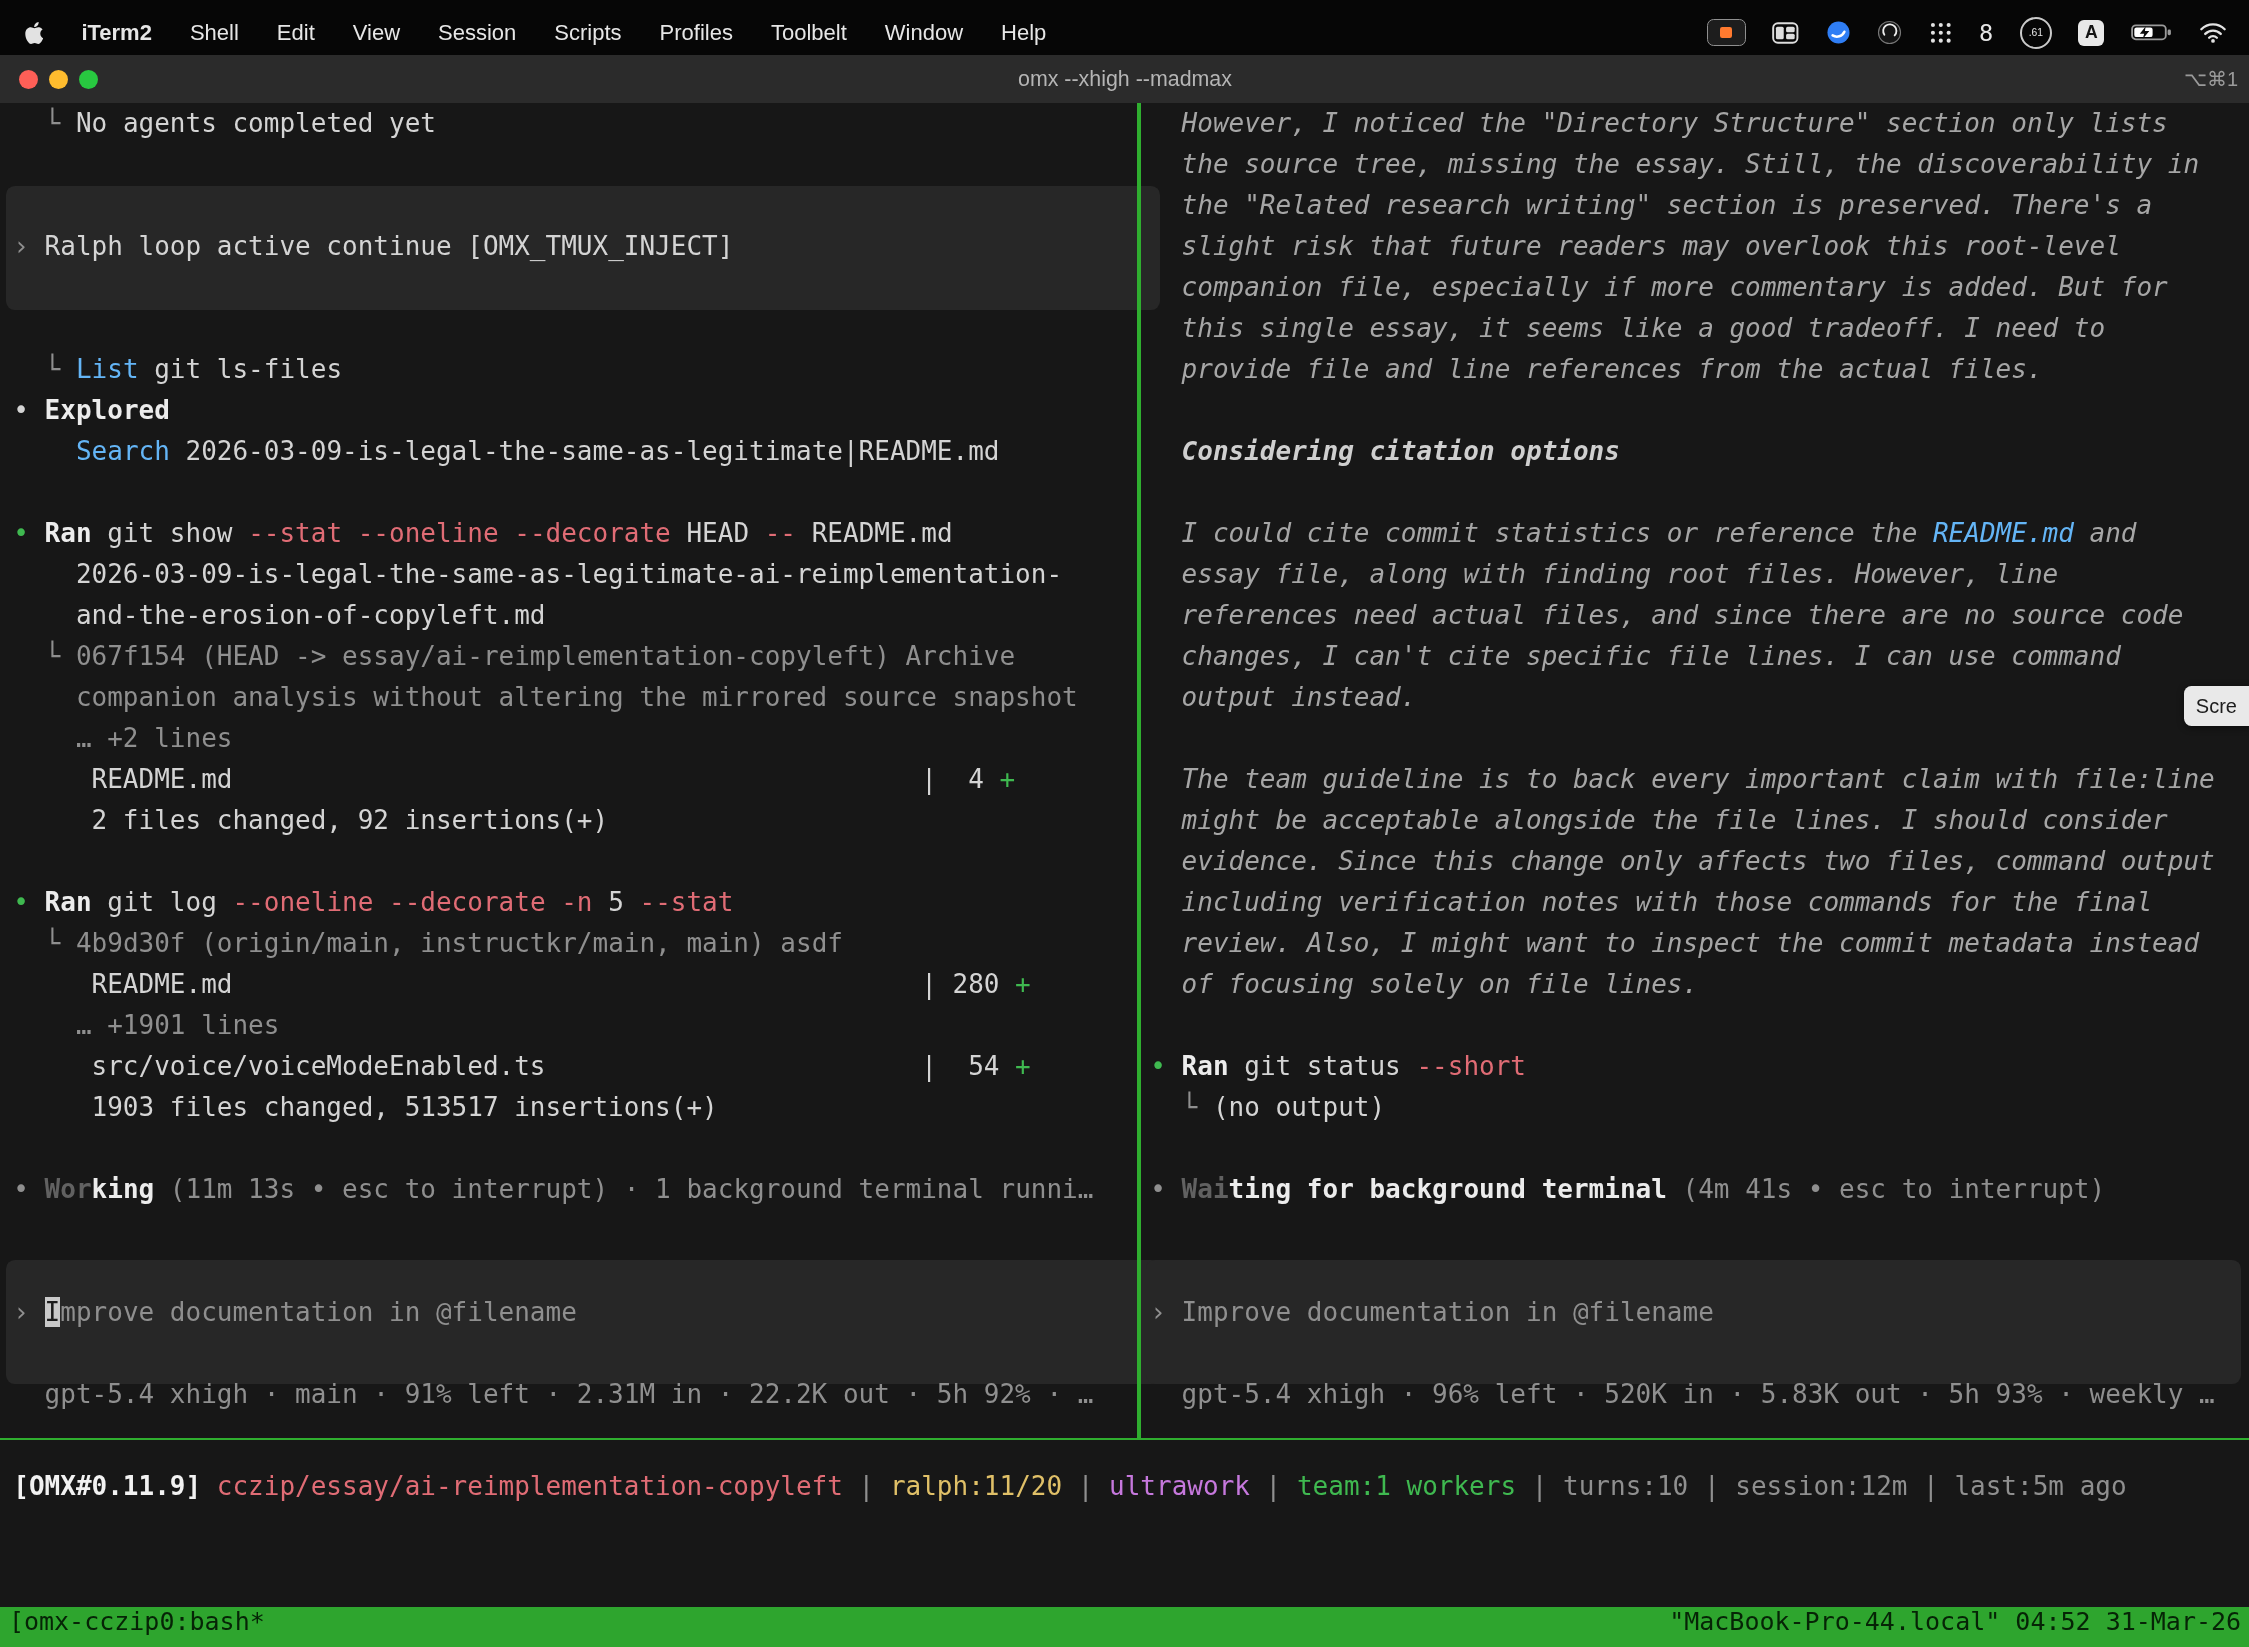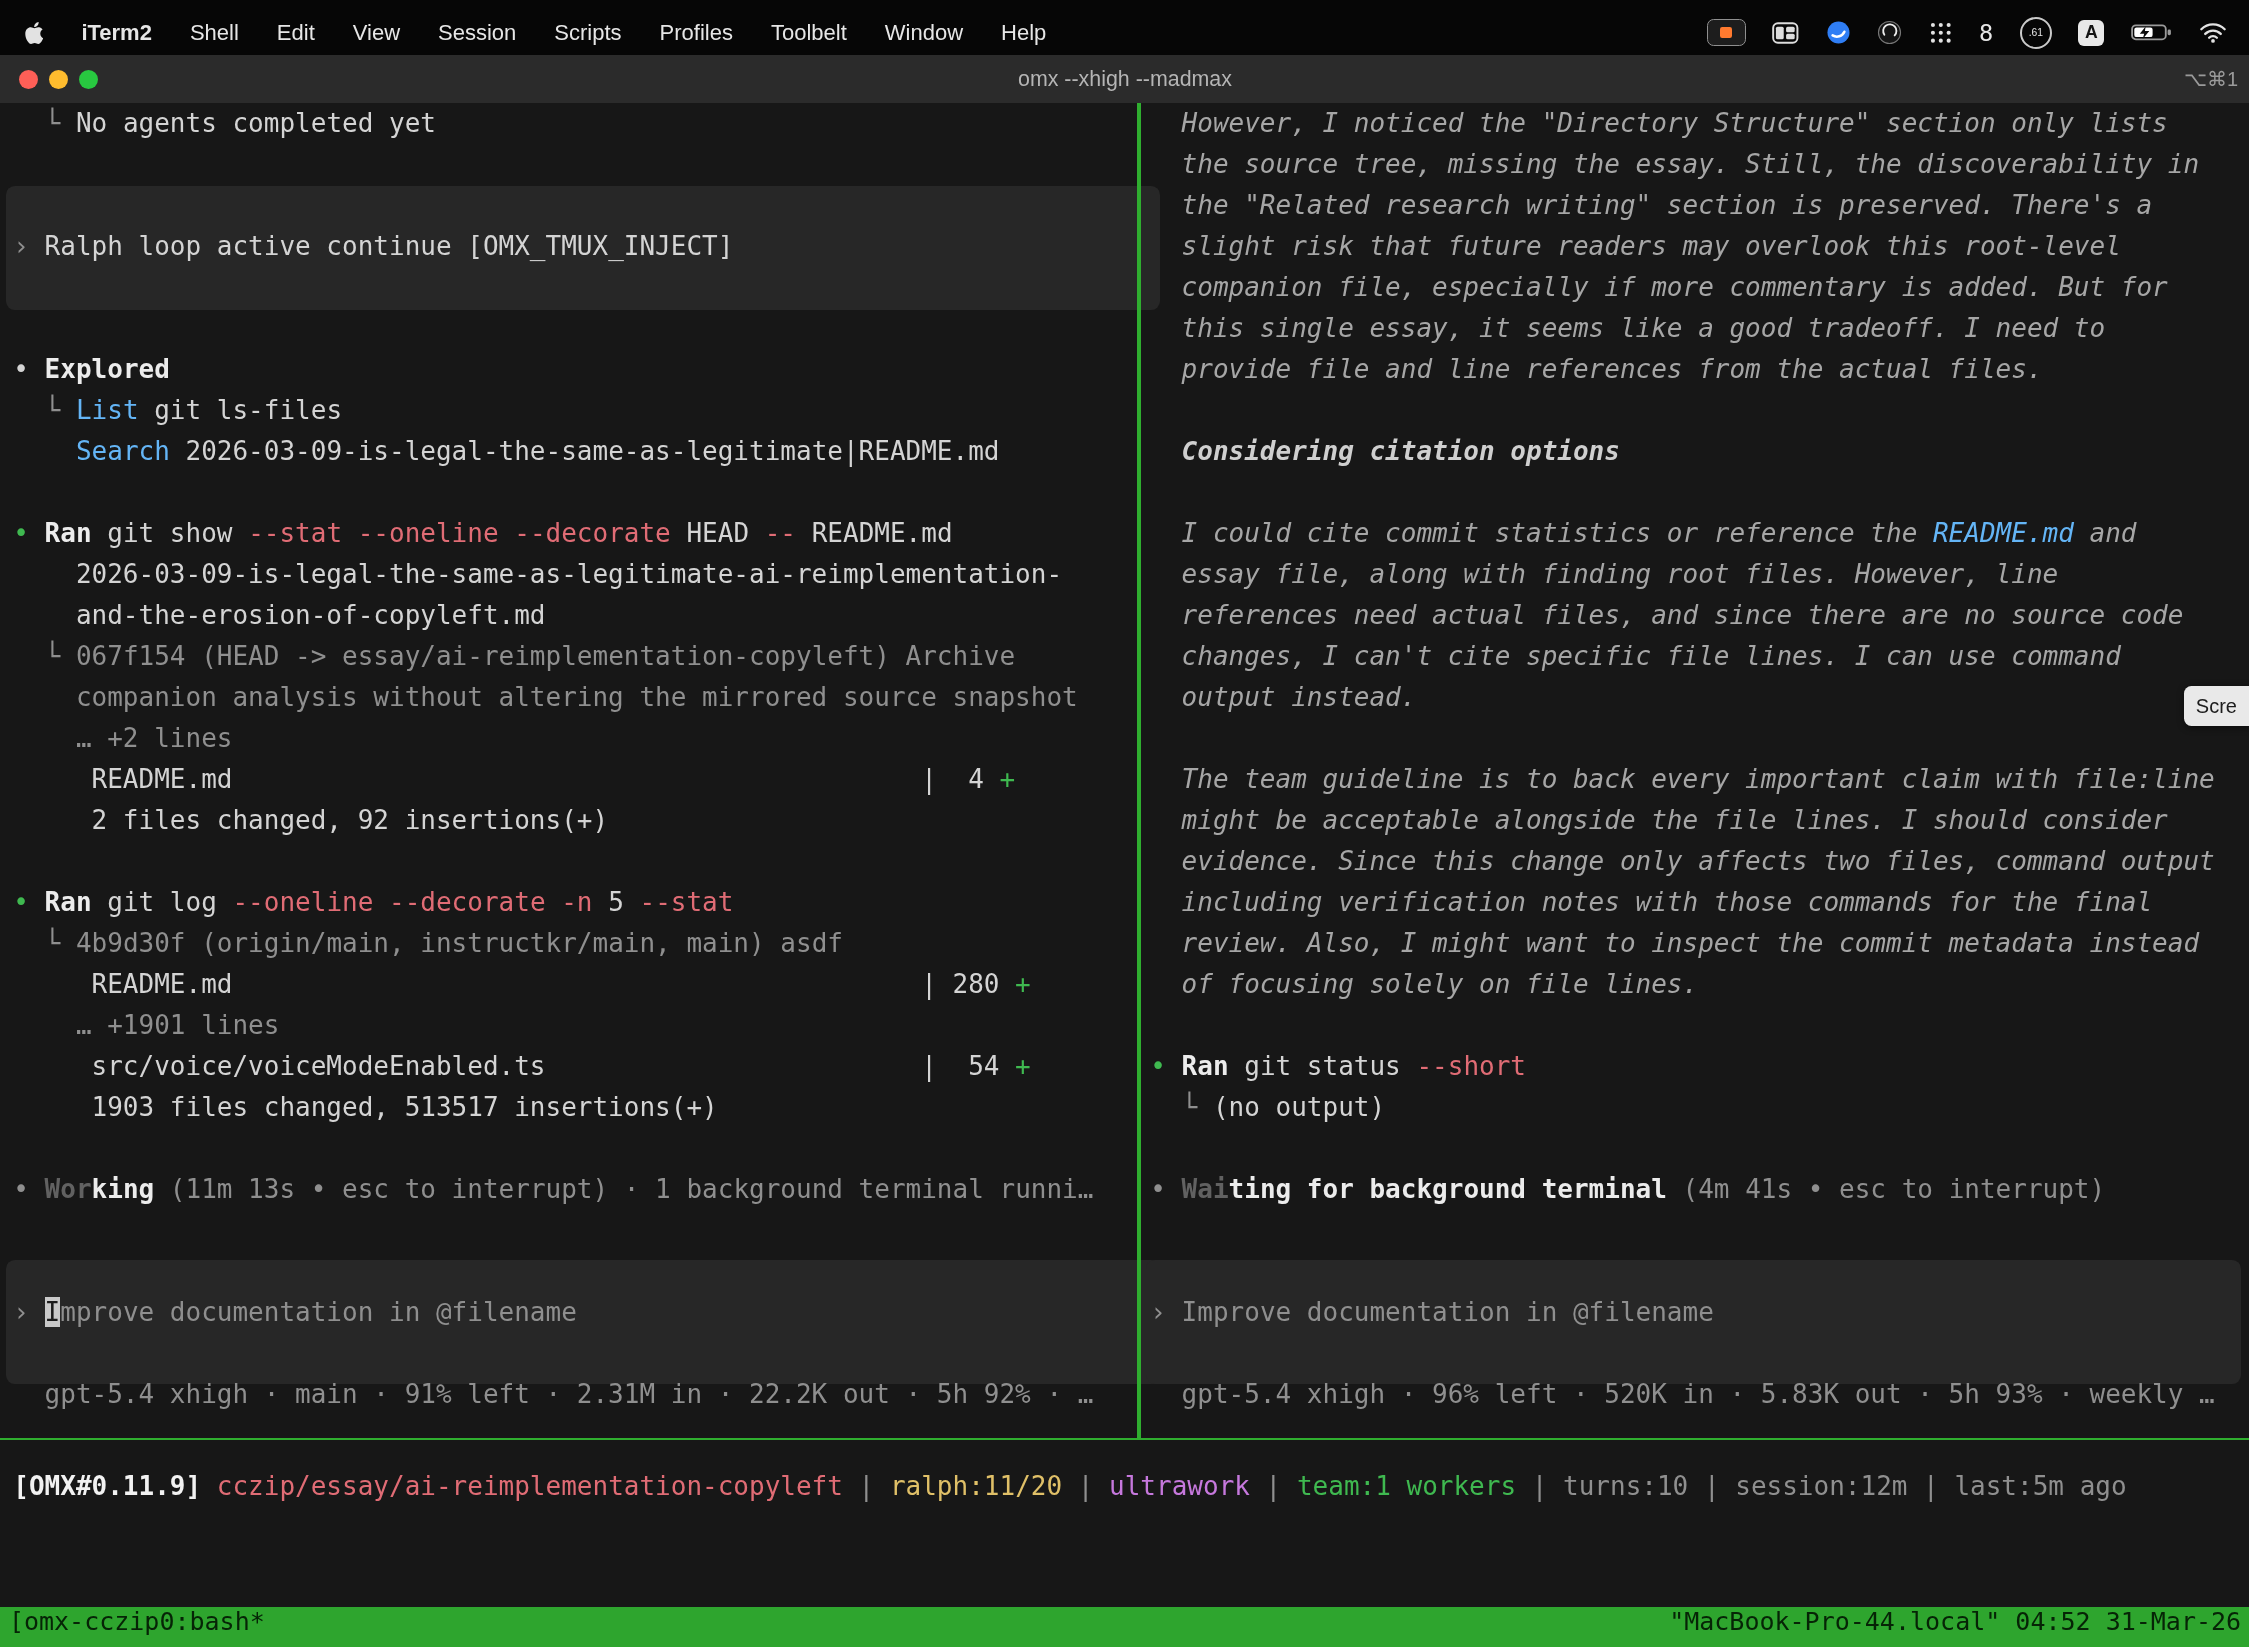--- a/index.html
+++ b/index.html
@@ -157,22 +157,22 @@
     <div class="pane left">
       <div class="tbox ralph-box"></div>
       <div class="tbox prompt-box"></div>
       <div class="lines">
           <div class="tline"><span class="seg dim">  └ </span><span class="seg fg">No agents completed yet</span></div>
           <div class="tline"></div>
           <div class="tline"></div>
           <div class="tline"><span class="seg dim">› </span><span class="seg fg">Ralph loop active continue [OMX_TMUX_INJECT]</span></div>
           <div class="tline"></div>
           <div class="tline"></div>
+          <div class="tline"><span class="seg dim">  └ </span><span class="seg blue">List</span><span class="seg fg"> git ls-files</span></div>
           <div class="tline"><span class="seg fg">• </span><span class="seg boldfg">Explored</span></div>
-          <div class="tline"><span class="seg dim">  └ </span><span class="seg blue">List</span><span class="seg fg"> git ls-files</span></div>
           <div class="tline"><span class="seg fg">    </span><span class="seg blue">Search</span><span class="seg fg"> 2026-03-09-is-legal-the-same-as-legitimate|README.md</span></div>
           <div class="tline"></div>
           <div class="tline"><span class="seg green">• </span><span class="seg boldfg">Ran </span><span class="seg fg">git show </span><span class="seg red">--stat --oneline --decorate </span><span class="seg fg">HEAD </span><span class="seg red">-- </span><span class="seg fg">README.md</span></div>
           <div class="tline"><span class="seg fg">    2026-03-09-is-legal-the-same-as-legitimate-ai-reimplementation-</span></div>
           <div class="tline"><span class="seg fg">    and-the-erosion-of-copyleft.md</span></div>
           <div class="tline"><span class="seg dim">  └ </span><span class="seg dim">067f154 (HEAD -&gt; essay/ai-reimplementation-copyleft) Archive</span></div>
           <div class="tline"><span class="seg dim">    companion analysis without altering the mirrored source snapshot</span></div>
           <div class="tline"><span class="seg dim">    … +2 lines</span></div>
           <div class="tline"><span class="seg fg">     README.md                                            |  4 </span><span class="seg green">+</span></div>
           <div class="tline"><span class="seg fg">     2 files changed, 92 insertions(+)</span></div>

